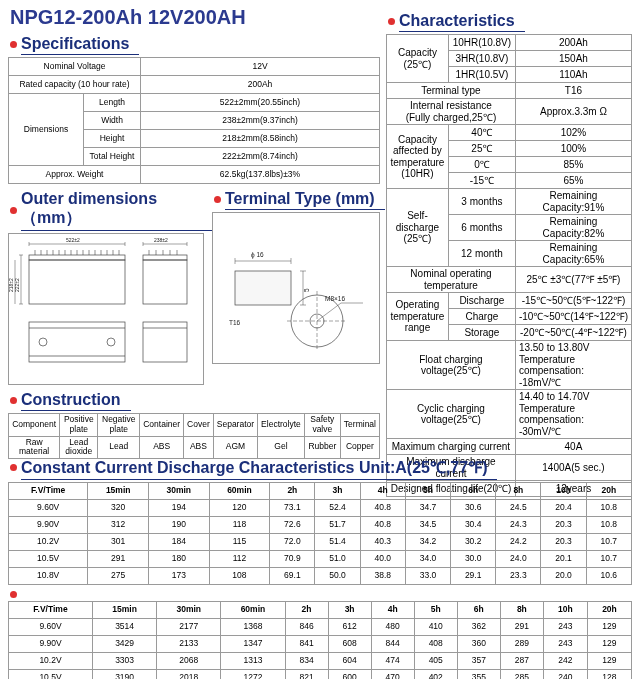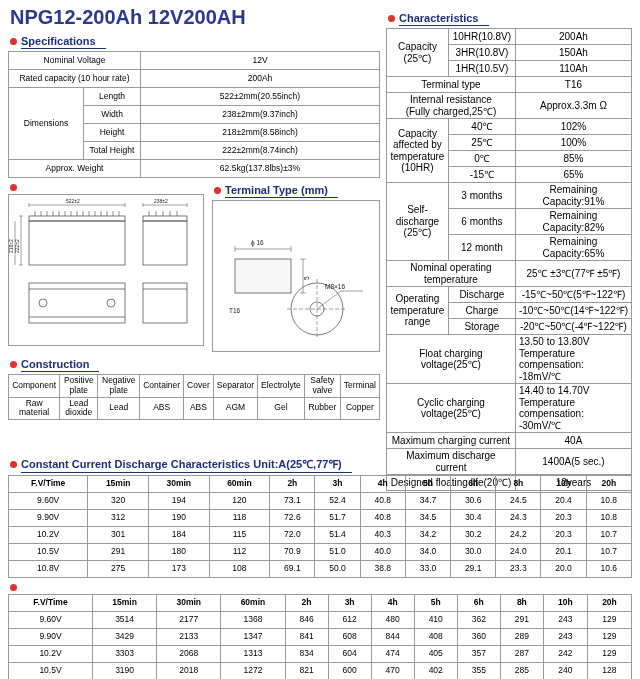--- a/index.html
+++ b/index.html
@@ -19,21 +19,21 @@
   .title{
     font-size:20px;font-weight:bold;color:#2b3a8f;
     letter-spacing:0px;
     margin:0 0 2px 2px;
     white-space:nowrap;
     overflow:hidden;
   }
 
   .sec-head{
     display:flex;align-items:center;gap:4px;
-    font-size:11px;font-weight:bold;color:#1b2f7a;
+    font-size:16px;font-weight:bold;color:#1b2f7a;
     margin:6px 0 3px 2px;
     position:relative;
   }
   .sec-head .bullet{
     width:7px;height:7px;border-radius:50%;
     background:#e03030;display:inline-block;flex:none;
   }
   .sec-head .txt{position:relative;display:inline-block;padding-bottom:1px;}
   .sec-head .txt:after{
     content:"";position:absolute;left:0;right:-10px;bottom:-1px;height:1px;background:#1b2f7a;
@@ -123,20 +123,21 @@
         <td class="lbl" colspan="2">Approx. Weight</td>
         <td>62.5kg(137.8lbs)±3%</td>
       </tr>
     </tbody>
       </table>
 
     <div style="display:flex;gap:8px;">
       <div style="width:196px;">
         <div class="sec-head">
           <span class="bullet"></span>
+          <span class="txt">Outer dimensions（mm）</span>
         </div>
         <div class="draw-box outer-box">
           <svg width="194" height="150" viewBox="0 0 194 150">
             <g stroke="#444" fill="none" stroke-width="0.7">
 
               <rect x="20" y="26" width="96" height="44"></rect>
               <rect x="20" y="21" width="96" height="5"></rect>
 
               <g stroke-width="0.6">
                 <line x1="26" y1="21" x2="26" y2="16"></line>

